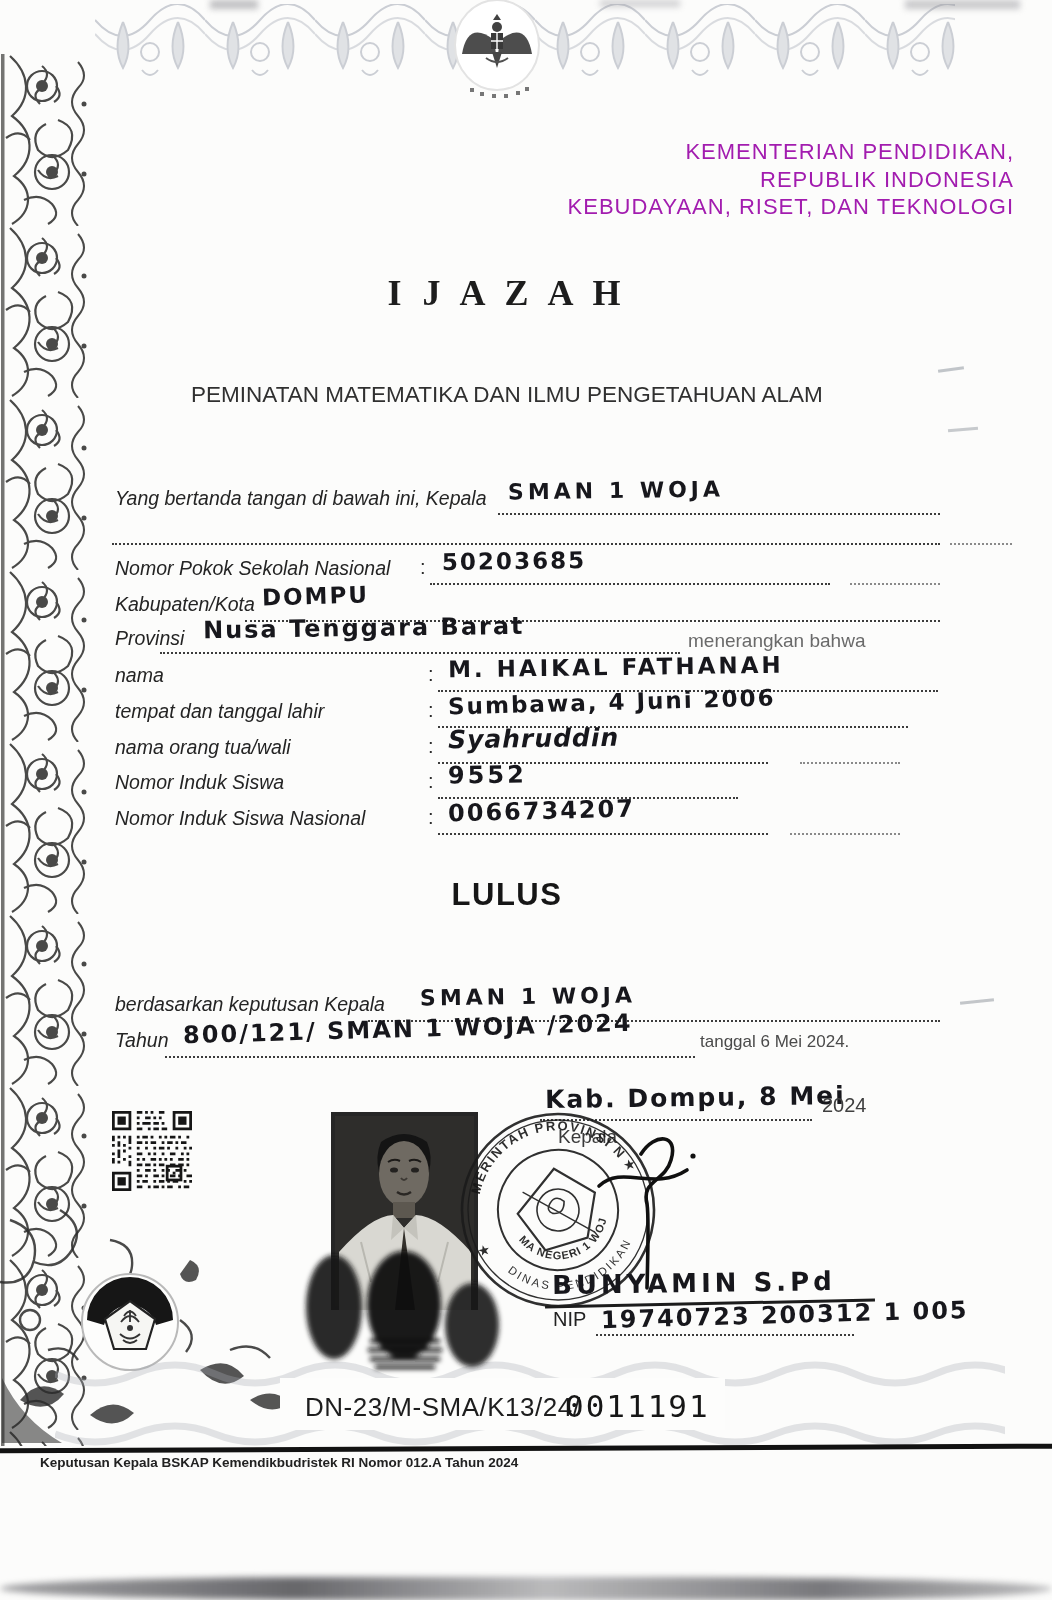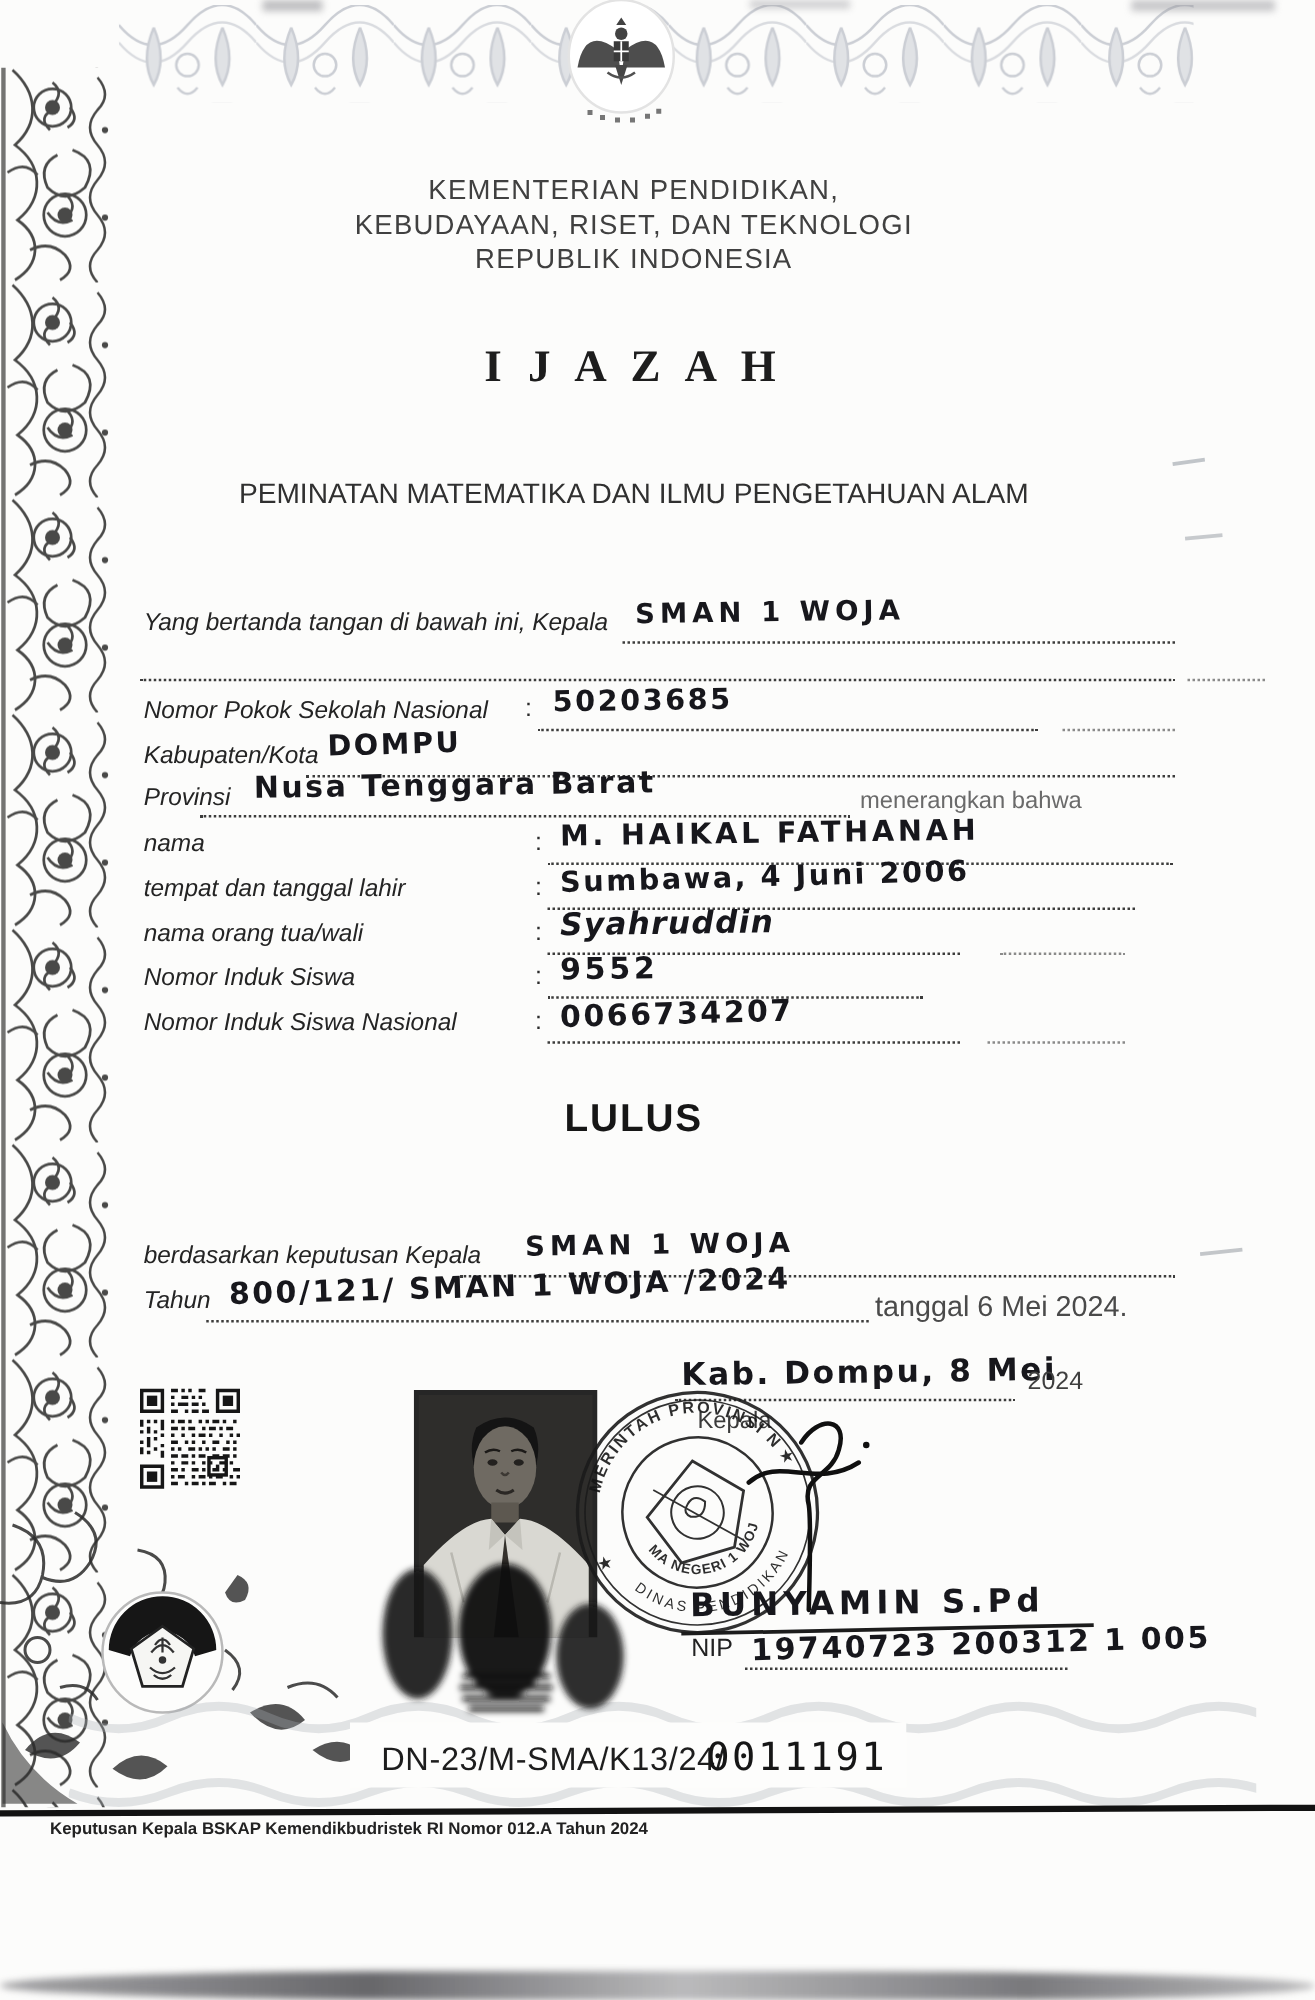--- a/index.html
+++ b/index.html
@@ -81,24 +81,24 @@
         <rect x="52" y="94" width="4" height="4"></rect>
       <rect x="64" y="91" width="4" height="4"></rect>
         <rect x="73" y="87" width="4" height="4"></rect>
     </g>
   </svg>
 
   <div class="abs smudge" style="left:210px;top:0;width:48px;height:9px;background:#8d8d92;opacity:.55"></div>
   <div class="abs smudge" style="left:600px;top:0;width:80px;height:7px;background:#9a9aa0;opacity:.45"></div>
   <div class="abs smudge" style="left:905px;top:0;width:115px;height:9px;background:#94949a;opacity:.5"></div>
 
-  <div class="abs center" style="top:138px;font-size:22px;letter-spacing:1px;color:#404040;line-height:1.26;">
+  <div class="abs center" style="top:138px;font-size:22px;letter-spacing:1px;color:#a21caf;line-height:1.26;text-align:right;">
     <div>KEMENTERIAN PENDIDIKAN,</div>
+    <div>REPUBLIK INDONESIA</div>
     <div>KEBUDAYAAN, RISET, DAN TEKNOLOGI</div>
-    <div>REPUBLIK INDONESIA</div>
   </div>
 
   <div class="abs center" style="top:272px;font-family:'Liberation Serif',serif;font-weight:700;font-size:36px;letter-spacing:6px;color:#1d1d1d;">I J A Z A H</div>
 
   <div class="abs center" style="top:382px;font-size:22.5px;color:#303030;">PEMINATAN MATEMATIKA DAN ILMU PENGETAHUAN ALAM</div>
 
   <div class="abs label" style="left:115px;top:487px;">Yang bertanda tangan di bawah ini, Kepala</div>
   <span class="abs hand" style="left:508px;top:478px;font-size:22px;letter-spacing:4px;">SMAN 1 WOJA</span>
   <div class="dots" style="left:498px;top:513px;width:442px;"></div>
   <div class="dots" style="left:112px;top:543px;width:828px;"></div>
@@ -150,21 +150,21 @@
 
   <div class="abs center" style="top:877px;font-weight:700;font-size:31px;letter-spacing:1.5px;color:#161616;">LULUS</div>
 
   <div class="abs label" style="left:115px;top:993px;">berdasarkan keputusan Kepala</div>
   <span class="abs hand" style="left:420px;top:984px;font-size:22px;letter-spacing:4px;">SMAN 1 WOJA</span>
   <div class="dots" style="left:368px;top:1020px;width:572px;"></div>
 
   <div class="abs label" style="left:115px;top:1029px;">Tahun</div>
   <span class="abs hand hand2" style="left:183px;top:1015px;font-size:24px;">800/121/ SMAN 1 WOJA /2024</span>
   <div class="dots" style="left:165px;top:1056px;width:530px;"></div>
-  <div class="abs" style="left:700px;top:1032px;font-size:23px;color:#4a4a4a;text-align:right;">tanggal 6 Mei 2024.</div>
+  <div class="abs" style="left:700px;top:1032px;font-size:17px;color:#4a4a4a;text-align:right;">tanggal 6 Mei 2024.</div>
 
   <span class="abs hand" style="left:545px;top:1083px;font-size:25px;">Kab. Dompu, 8 Mei</span>
   <div class="abs" style="left:822px;top:1094px;font-size:20px;color:#3f3f3f;">2024</div>
   <div class="dots" style="left:540px;top:1119px;width:272px;"></div>
   <div class="abs" style="left:558px;top:1126px;font-size:19px;color:#3a3a3a;z-index:1;">Kepala</div>
 
   <svg style="left:112px;top:1110px;z-index:2" width="80" height="82" viewBox="0 0 29 29">
     <g fill="#161616">
       <path d="M0,0h7v7h-7z M1,1v5h5v-5z" fill-rule="evenodd"></path>
         <rect x="2" y="2" width="3" height="3"></rect>

